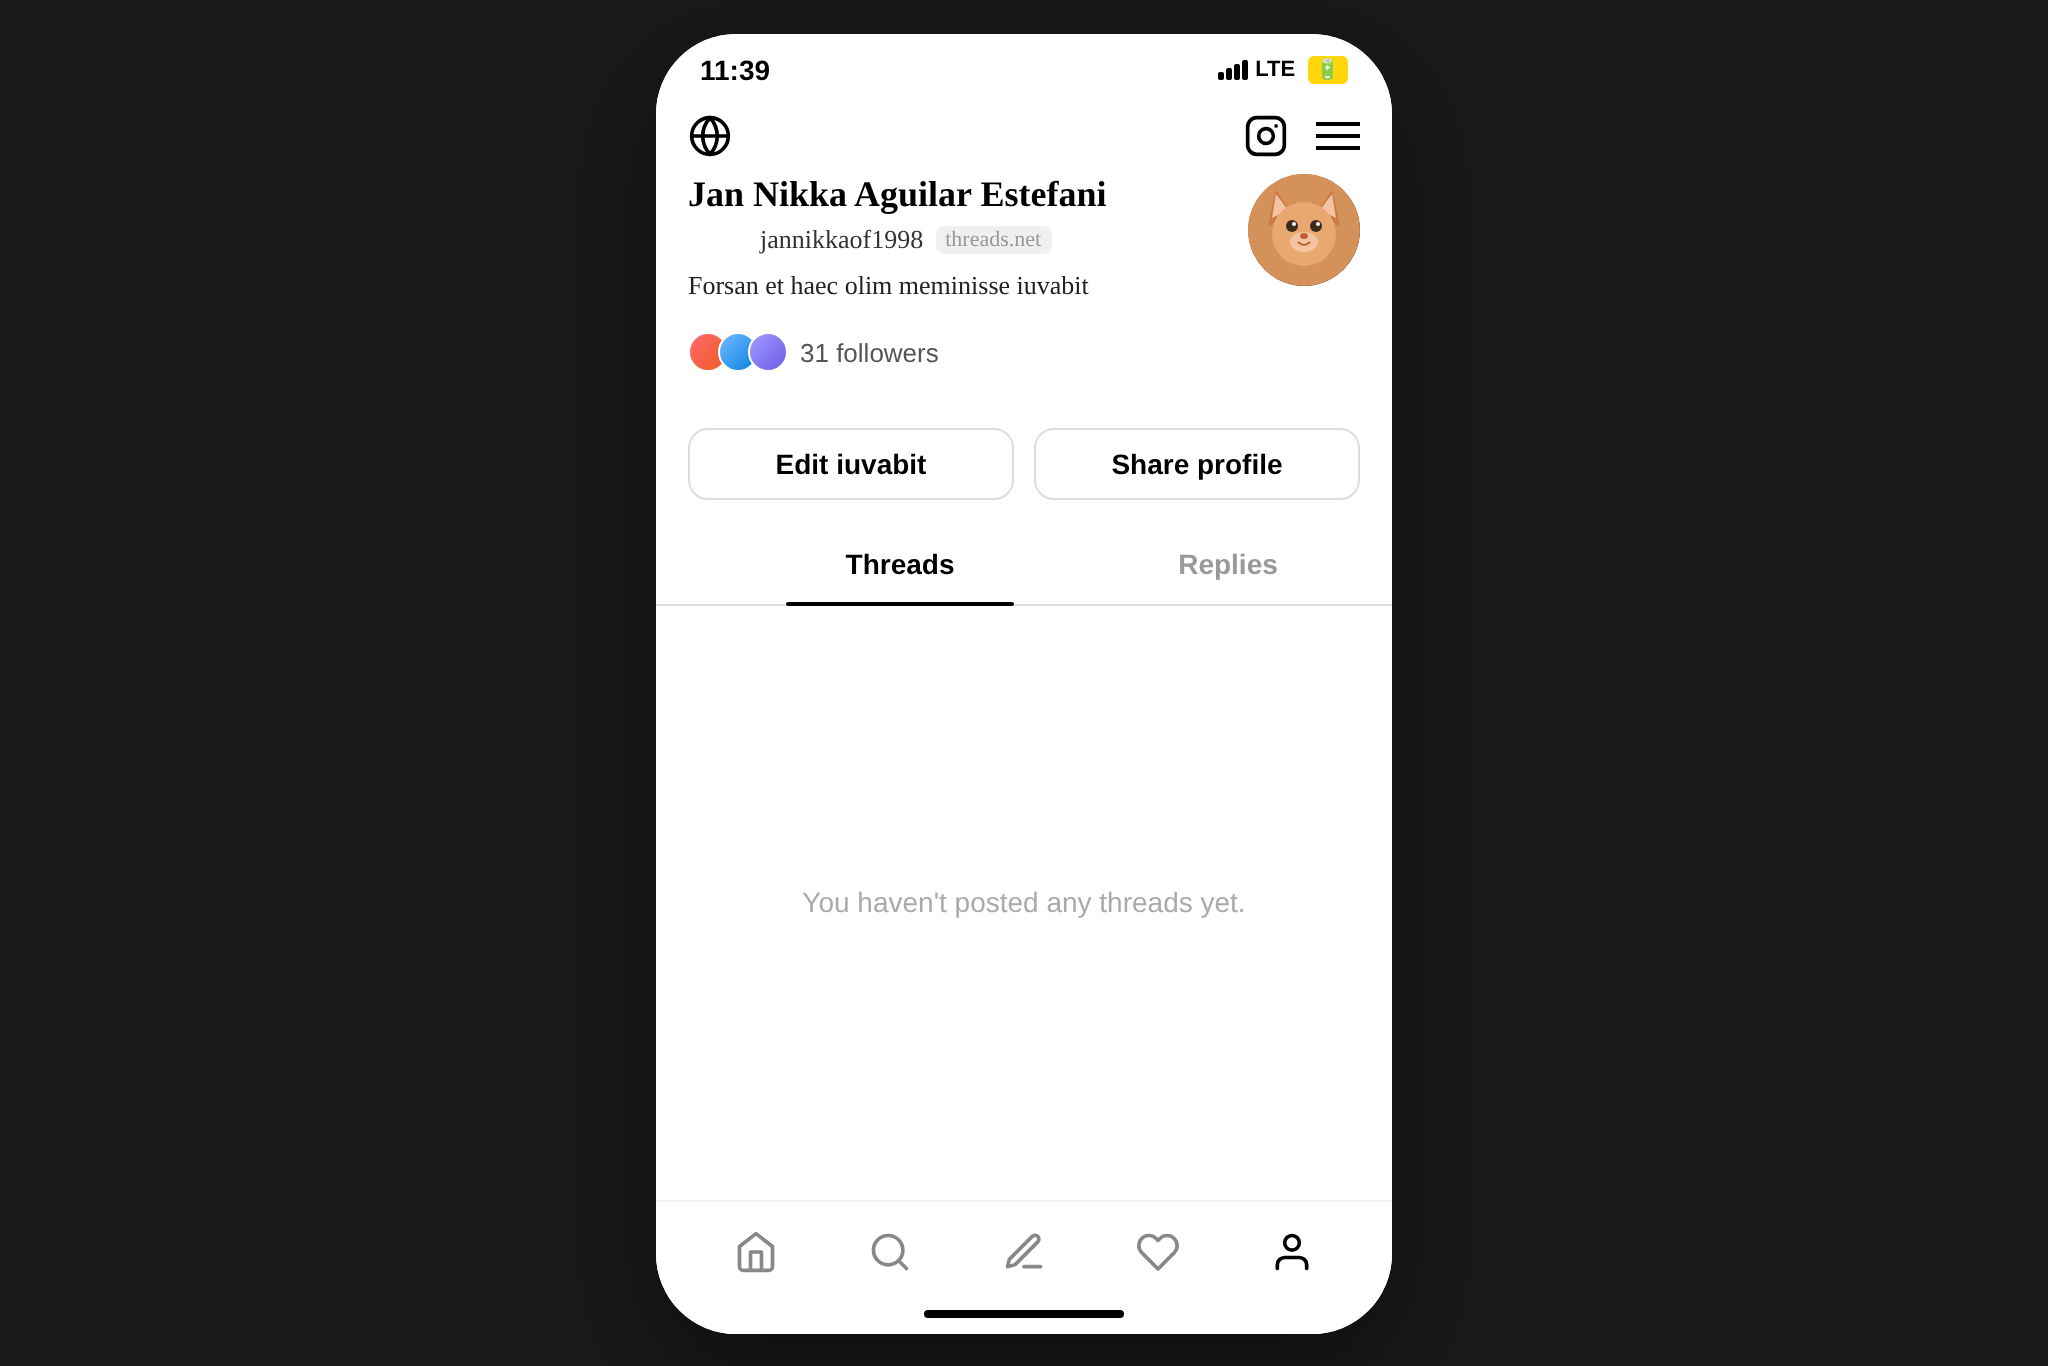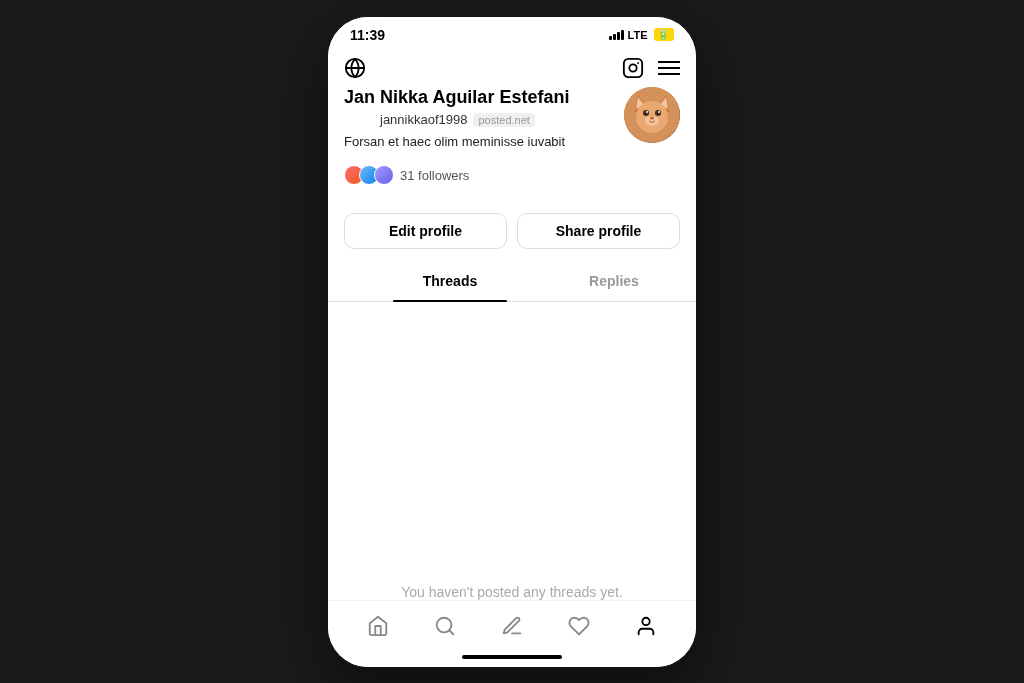--- a/index.html
+++ b/index.html
@@ -104,20 +104,21 @@
     .profile-section {
       padding: 0 16px 12px 16px;
       background: #fff;
     }
 
     .profile-header {
       display: flex;
       justify-content: flex-end;
       align-items: flex-start;
       margin-bottom: 6px;
+      font-family: Liberation Serif, serif;
     }
 
     .profile-info {
       flex: 1;
     }
 
     .profile-name {
       font-size: 18px;
       font-weight: 700;
       color: #000;
@@ -270,21 +271,21 @@
     }
 
     
     .content-area {
       flex: 1;
       overflow-y: auto;
       background: #fff;
       display: flex;
       flex-direction: column;
       align-items: center;
-      justify-content: flex-end;
+      justify-content: center;
     }
 
     .empty-message {
       font-size: 14px;
       color: #aaa;
       text-align: center;
     }
 
     
     .bottom-nav {
@@ -375,21 +376,21 @@
       </div>
     </div>
   </div>
 
   <div class="profile-section">
     <div class="profile-header">
       <div class="profile-info">
         <div class="profile-name">Jan Nikka Aguilar Estefani</div>
         <div class="profile-username-row">
           <span class="profile-username">jannikkaof1998</span>
-          <span class="profile-domain">posted.net</span>
+          <span class="profile-domain">threads.net</span>
         </div>
         <div class="profile-bio">Forsan et haec olim meminisse iuvabit</div>
       </div>
       <div class="profile-avatar">
         <div class="avatar-img">
 
           <svg width="56" height="56" viewBox="0 0 56 56">
             <circle cx="28" cy="28" r="28" fill="#d4925a"></circle>
 
             <polygon points="14,8 10,26 22,20" fill="#cc7744"></polygon>
@@ -417,21 +418,21 @@
     <div class="followers-row">
       <div class="follower-avatars">
         <div class="follower-avatar fa1"></div>
         <div class="follower-avatar fa2"></div>
         <div class="follower-avatar fa3"></div>
       </div>
       <span class="followers-count">31 followers</span>
     </div>
 
     <div class="action-buttons">
-      <button class="action-btn">Edit profile</button>
+      <button class="action-btn">Edit iuvabit</button>
       <button class="action-btn">Share profile</button>
     </div>
   </div>
 
   <div class="tabs">
     <div class="tab active">
       <span>Threads</span>
     </div>
     <div class="tab">
       <span>Replies</span>

